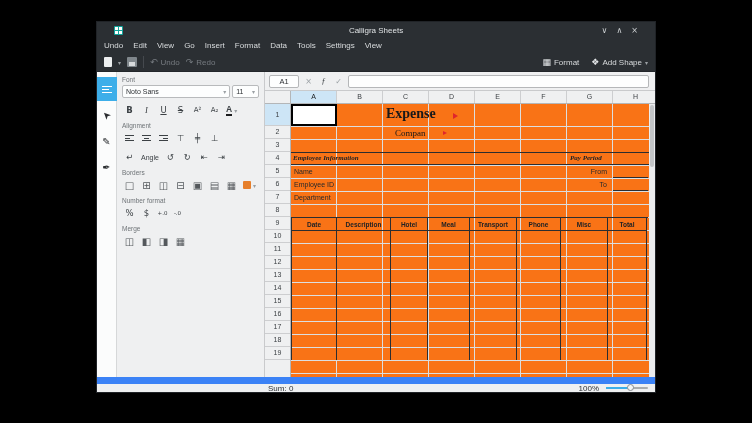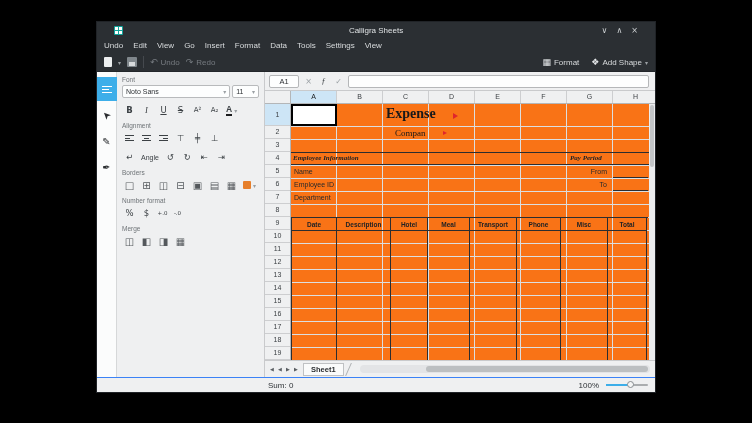--- a/index.html
+++ b/index.html
@@ -98,21 +98,21 @@
   .vthumb{position:absolute;left:1px;right:1px;top:1px;height:62px;background:#c2c4c6;border-radius:3px;}
 
   
   .tabbar{height:17px;background:#eff0f1;border-top:1px solid #c9cacc;box-sizing:border-box;display:flex;align-items:center;padding:0 3px;}
   .nav{width:8px;text-align:center;font-size:5px;color:#5a5e62;font-family:"DejaVu Sans",sans-serif;}
   .stab{height:13px;background:#fafbfb;border:1px solid #bfc1c3;box-sizing:border-box;display:flex;align-items:center;padding:0 7px;margin-left:3px;}
   .stab span{font-size:7.5px;font-weight:bold;color:#2a2d30;}
   .slant{width:7px;height:13px;border-right:1px solid #aeb1b3;transform:skewX(-24deg);margin-left:-3px;}
   .hscroll{margin-left:auto;width:290px;height:8px;background:#e3e4e6;border-radius:4px;position:relative;margin-right:2px;}
   .hthumb{position:absolute;left:66px;right:2px;top:1px;bottom:1px;background:#bcbfc1;border-radius:3px;}
-  .statusbar{position:absolute;left:0;top:355px;width:558px;height:15px;background:#eff0f1;border-top:1px solid #3b82f6;box-sizing:border-box;display:flex;align-items:center;padding:0 7px;font-size:8px;color:#2e3236;}
+  .statusbar{position:absolute;left:0;top:355px;width:558px;height:15px;background:#eff0f1;border-top:7px solid #3b82f6;box-sizing:border-box;display:flex;align-items:center;padding:0 7px;font-size:8px;color:#2e3236;}
   .sumtext{margin-left:164px;}
   .zoomtext{margin-left:auto;}
   .zslider{width:42px;height:2px;background:#aaadaf;border-radius:1px;position:relative;margin-left:7px;}
   .zfill{position:absolute;left:0;top:0;bottom:0;width:24px;background:#3daee9;}
   .zhandle{position:absolute;left:21px;top:-3px;width:7px;height:7px;border-radius:50%;background:#f4f5f5;border:1px solid #878c90;box-sizing:border-box;}
 </style>
 </head>
 <body>
 
 <div class="stage">
@@ -383,33 +383,20 @@
                   <div class="th">Total</div>
                 </div>
             </div>
           </div>
 
           <div class="vscroll">
             <div class="vthumb"></div>
           </div>
         </div>
 
-        <div class="tabbar">
-          <span class="nav">◀</span>
-          <span class="nav">◀</span>
-          <span class="nav">▶</span>
-          <span class="nav">▶</span>
-          <div class="stab">
-            <span>Sheet1</span>
-          </div>
-          <div class="slant"></div>
-          <div class="hscroll">
-            <div class="hthumb"></div>
-          </div>
-        </div>
       </div>
     </div>
 
     <div class="statusbar">
       <span class="sumtext">Sum: 0</span>
       <span class="zoomtext">100%</span>
       <div class="zslider">
         <div class="zfill"></div>
         <div class="zhandle"></div>
       </div>

